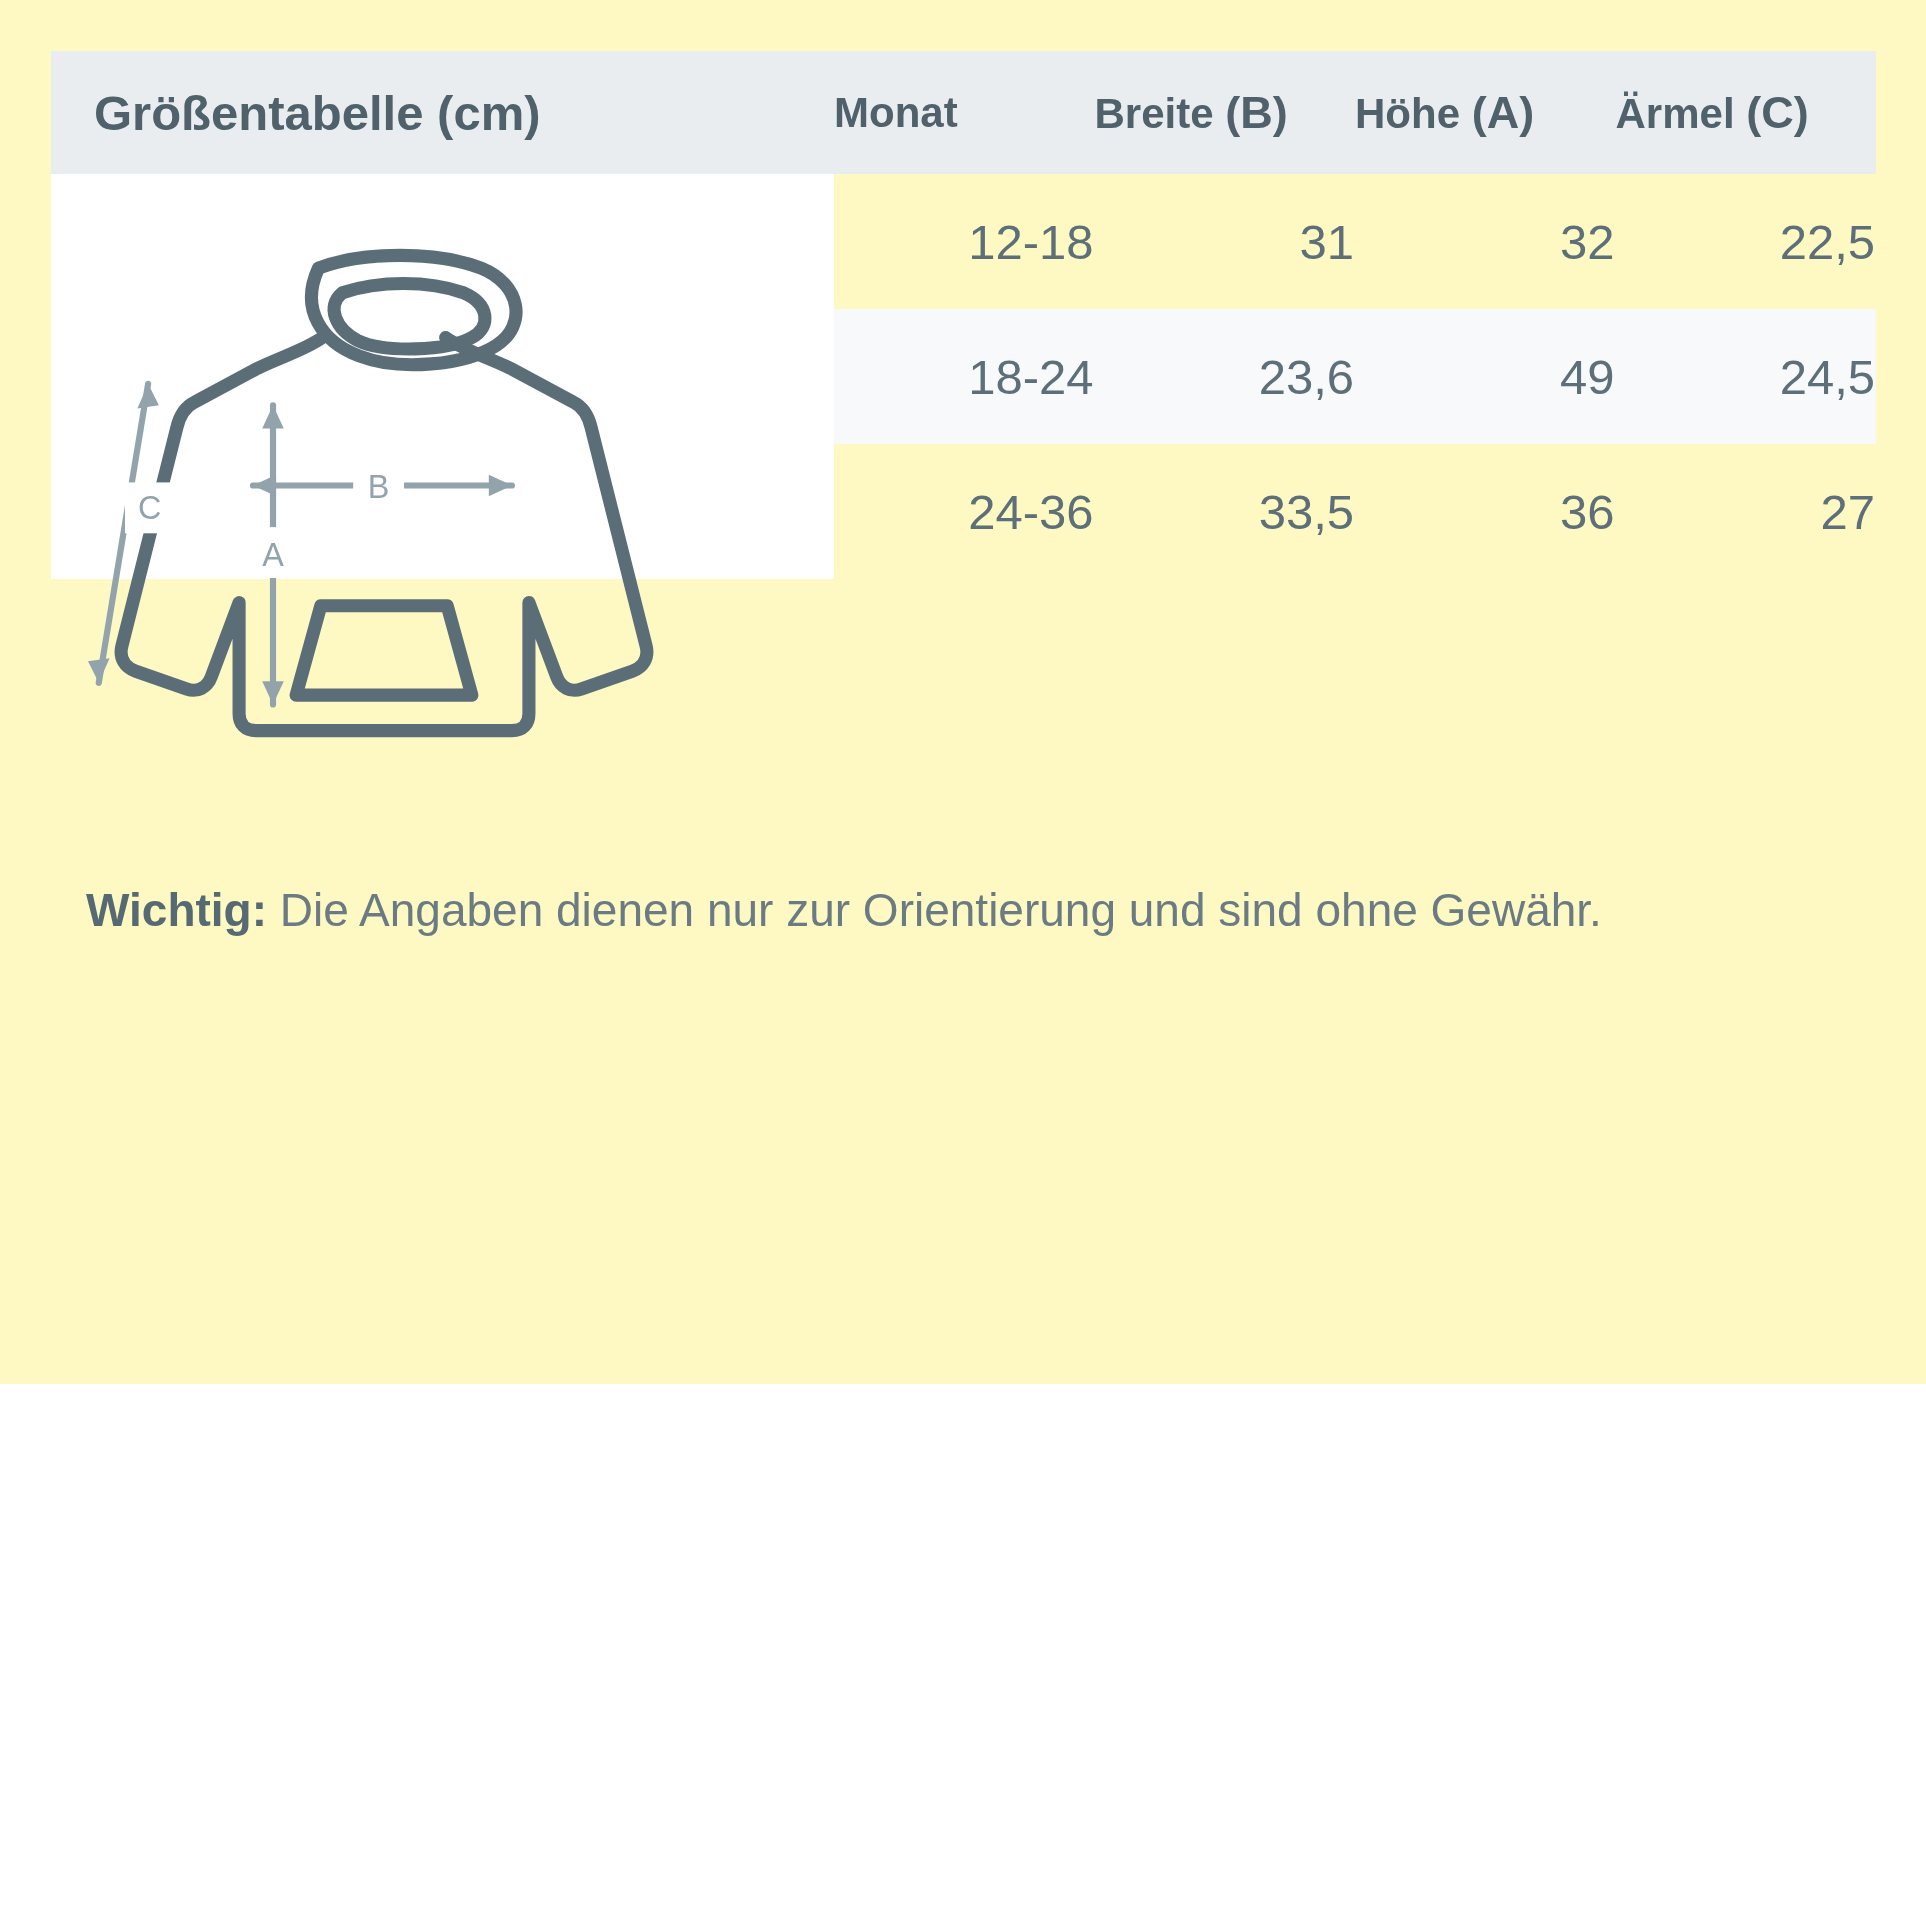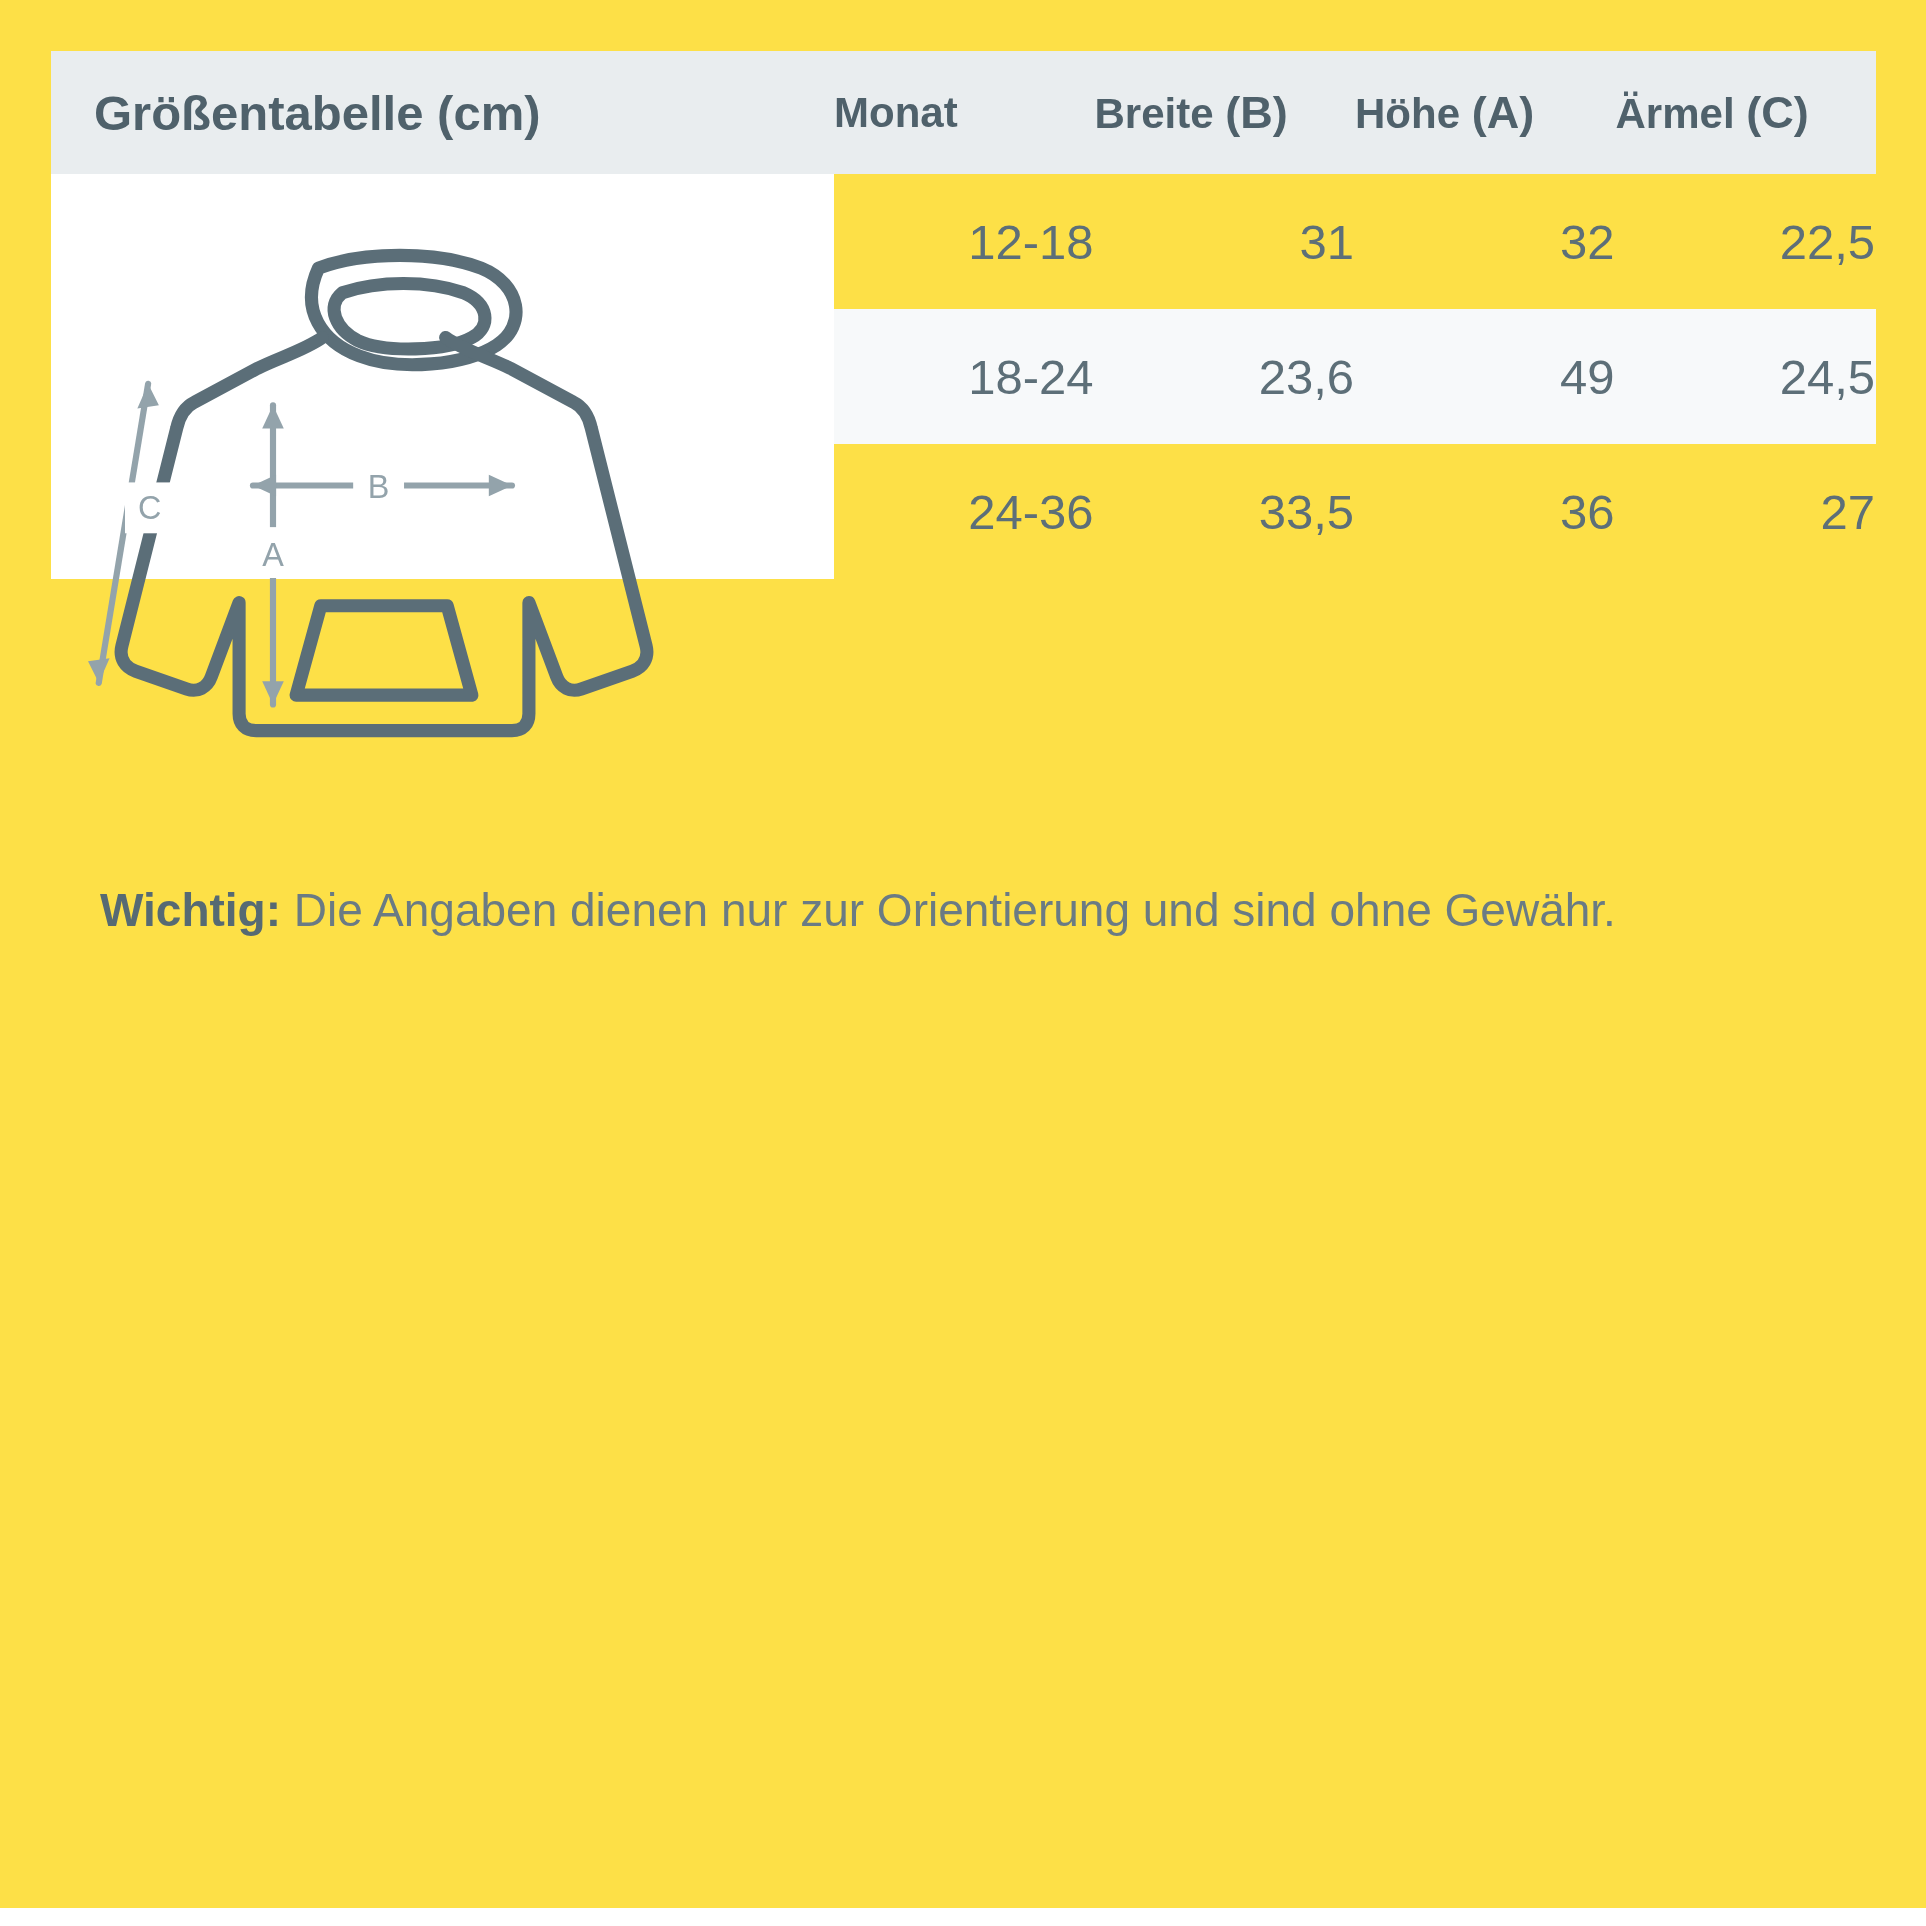--- a/index.html
+++ b/index.html
@@ -11,22 +11,22 @@
     width: 1926px;
     height: 1926px;
     font-family: "Liberation Sans", sans-serif;
     color: #5a6b73;
     -webkit-font-smoothing: antialiased;
   }
 
   .sheet {
     position: relative;
     width: 1926px;
-    height: 1908px;
-    background: #fde047;
+    height: 1384px;
+    background: #fef9c3;
   }
 
   
   .chart-wrap {
     position: absolute;
     left: 51px;
     top: 51px;
     width: 1825px;
   }
 
@@ -89,21 +89,20 @@
 
   
   .footnote {
     position: absolute;
     left: 86px;
     top: 878px;
     width: 1772px;
     font-size: 46px;
     line-height: 1.42;
     color: #6a7b84;
-    margin-left: 14px;
   }
   .footnote b {
     color: #566a73;
     font-weight: bold;
   }
 </style>
 </head>
 <body>
 
 <div class="sheet">

